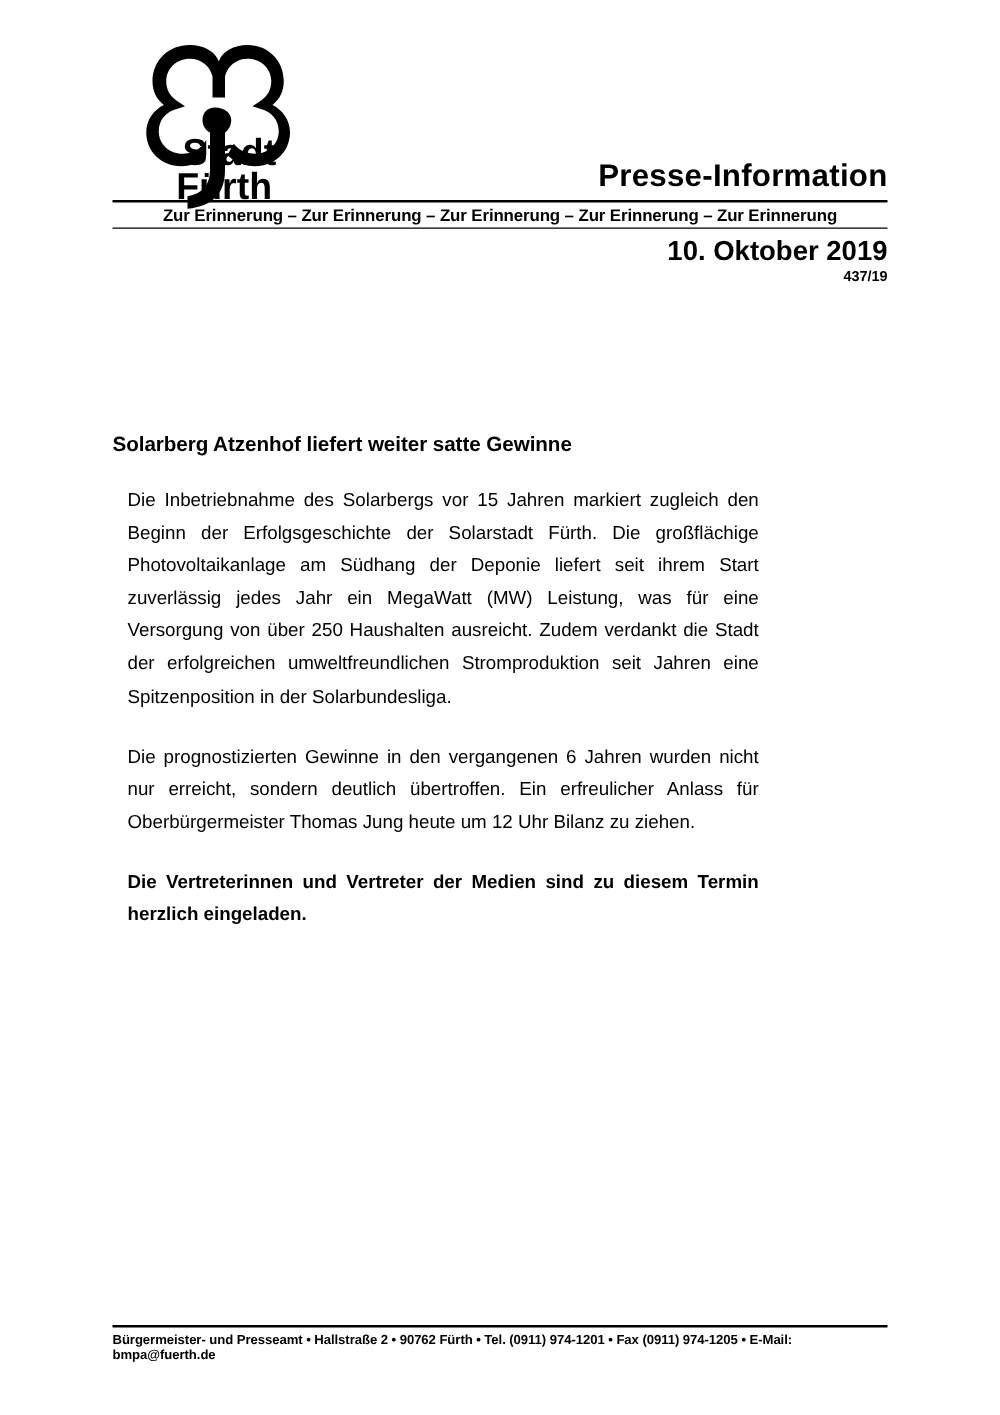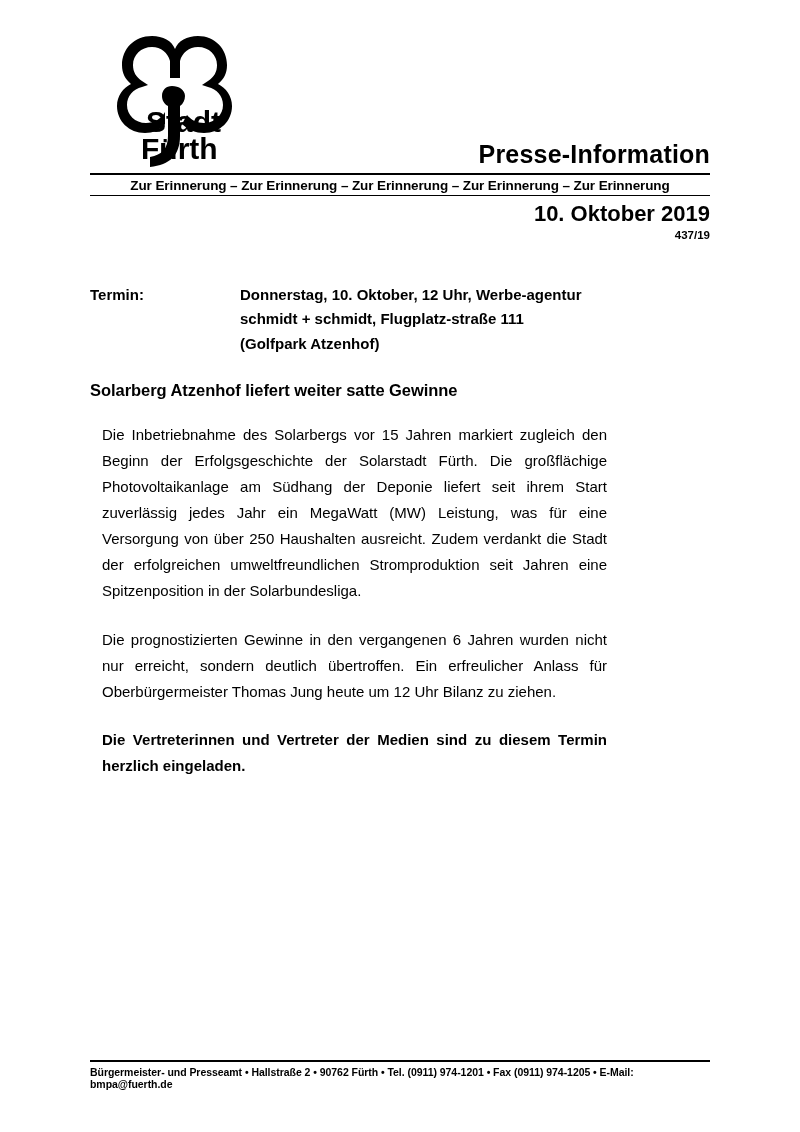--- a/index.html
+++ b/index.html
@@ -30,21 +30,21 @@
     top: 28px;
     width: 160px;
     height: 140px;
   }
   .logo-wrap svg { display: block; }
 
   
   .header {
     position: absolute;
     left: 90px;
-    top: 141px;
+    top: 128px;
     width: 620px;
   }
   .press-title {
     text-align: right;
     font-size: 25px;
     font-weight: bold;
     letter-spacing: 0.2px;
     line-height: 1.1;
     padding-bottom: 4px;
   }
@@ -95,21 +95,21 @@
     width: 150px;
     flex: 0 0 150px;
   }
   .appointment .value {
     flex: 1;
     max-width: 345px;
   }
   .headline {
     font-size: 16.5px;
     font-weight: bold;
-    margin-top: 25px;
+    margin-top: 64px;
     letter-spacing: -0.05px;
   }
   p.body-text {
     font-size: 15px;
     line-height: 1.74;
     margin: 22px 0 0 12px;
     text-align: justify;
     width: 505px;
     hyphens: manual;
   }
@@ -159,24 +159,20 @@
     <div class="press-title">Presse-Information</div>
     <div class="rule-thick"></div>
     <div class="reminder-line">Zur Erinnerung – Zur Erinnerung – Zur Erinnerung – Zur Erinnerung – Zur Erinnerung</div>
     <div class="rule-thin"></div>
     <div class="date-line">10. Oktober 2019</div>
     <div class="refno-line">437/19</div>
   </div>
 
   <div class="content">
 
-    <div class="appointment">
-      <div class="label">Termin:</div>
-      <div class="value">Donnerstag, 10. Oktober, 12 Uhr, Werbe-agentur schmidt + schmidt, Flugplatz-straße 111 (Golfpark Atzenhof)</div>
-    </div>
 
     <div class="headline">Solarberg Atzenhof liefert weiter satte Gewinne</div>
 
     <p class="body-text">Die Inbetriebnahme des Solarbergs vor 15 Jahren markiert zugleich den Beginn der Erfolgsgeschichte der Solarstadt Fürth. Die großflächige Photovoltaikanlage am Südhang der Deponie liefert seit ihrem Start zuverlässig jedes Jahr ein MegaWatt (MW) Leistung, was für eine Versorgung von über 250 Haushalten ausreicht. Zudem verdankt die Stadt der erfolgreichen umweltfreundlichen Stromproduktion seit Jahren eine Spitzenposition in der Solarbundesliga.</p>
     <p class="body-text">Die prognostizierten Gewinne in den vergangenen 6 Jahren wurden nicht nur erreicht, sondern deutlich übertroffen. Ein erfreulicher Anlass für Oberbürgermeister Thomas Jung heute um 12 Uhr Bilanz zu ziehen.</p>
     <p class="body-text bold">Die Vertreterinnen und Vertreter der Medien sind zu diesem Termin herzlich eingeladen.</p>
 
   </div>
 
   <div class="footer">

